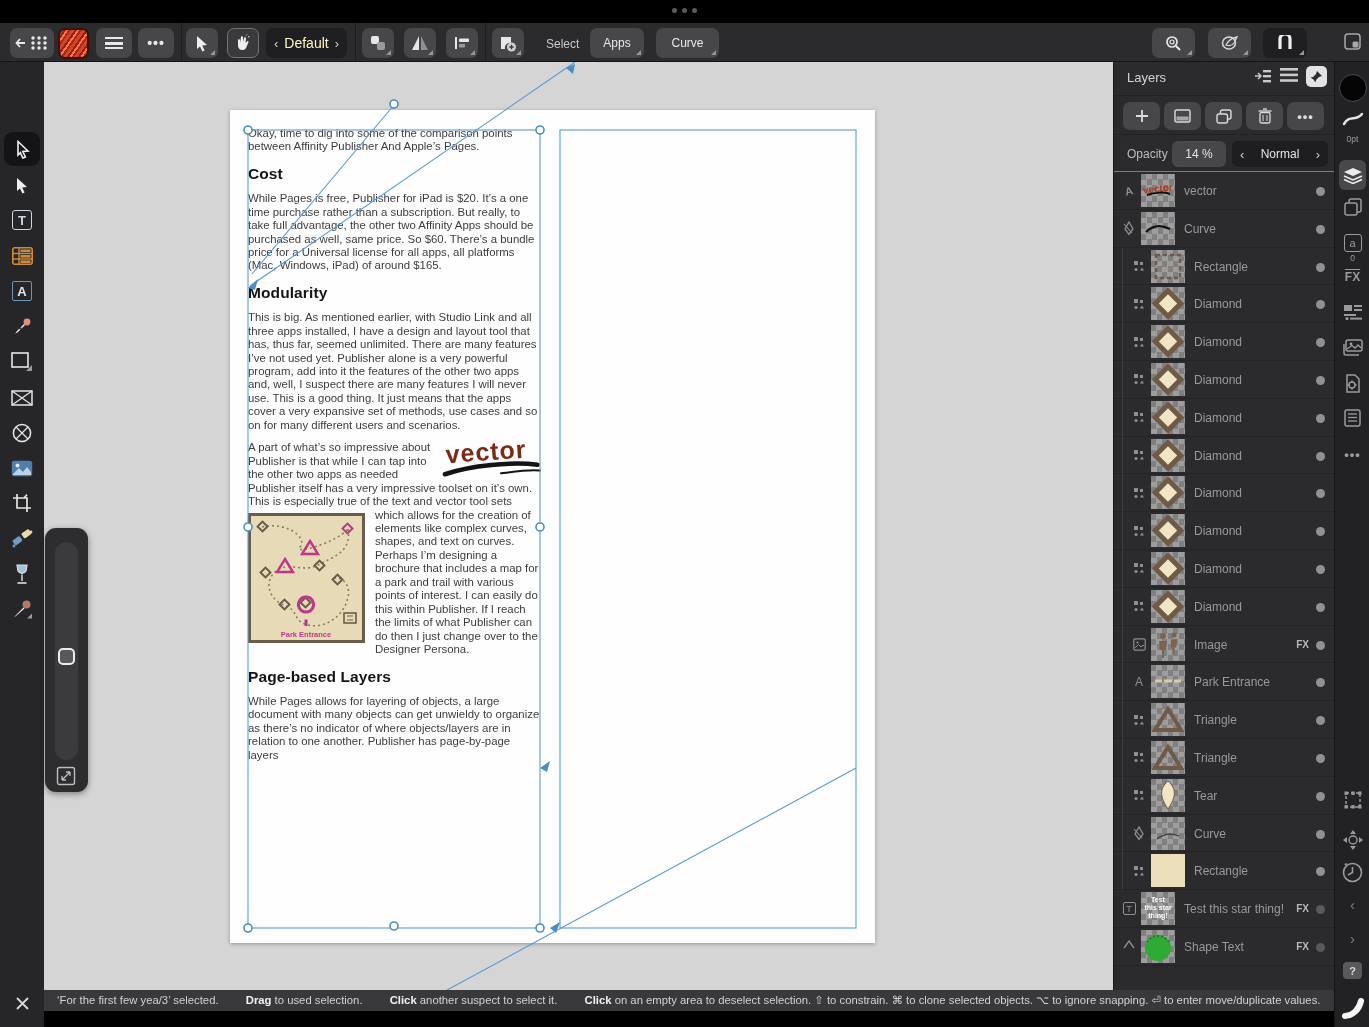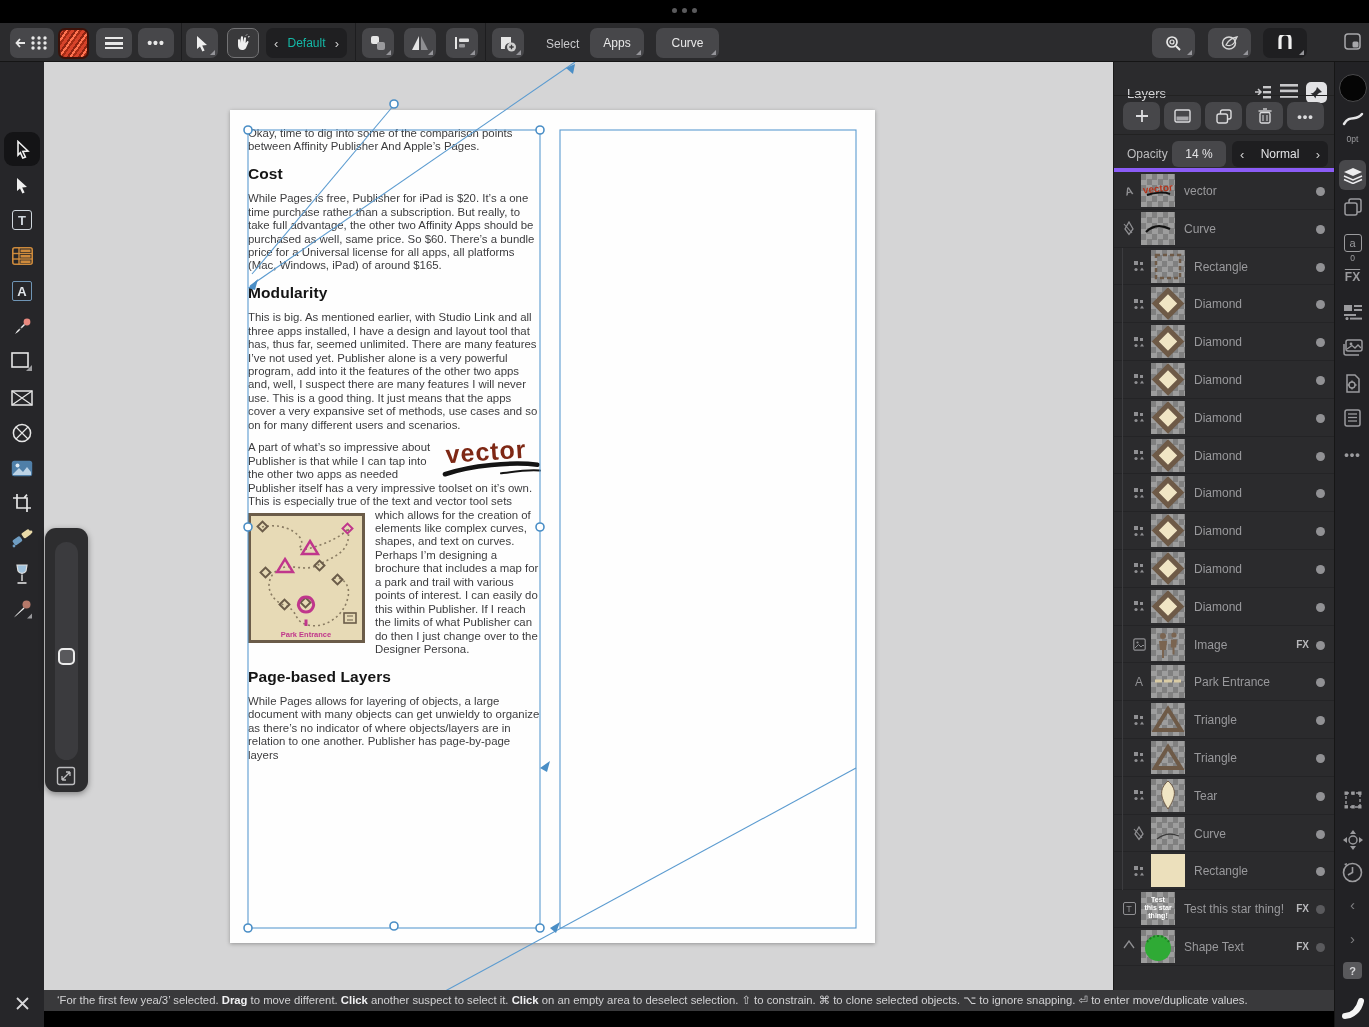--- a/index.html
+++ b/index.html
@@ -42,47 +42,47 @@
   .map-svg { float:left; margin:4px 10px 2px 0; }
   #overlay { position:absolute; left:0; top:0; pointer-events:none; }
 
   
   #slider-float { position:absolute; left:45px; top:528px; width:43px; height:264px; background:#2d2d2f; border-radius:11px; box-shadow:0 2px 6px rgba(0,0,0,.4); }
   #slider-track { position:absolute; left:10px; top:14px; width:23px; height:218px; background:#3b3b3e; border-radius:12px; }
   #slider-handle { position:absolute; left:3px; top:106px; width:17px; height:17px; background:#59595c; border:2px solid #ececec; border-radius:5px; }
 
   
   #layers { position:absolute; left:1113px; top:62px; width:221px; height:928px; background:#2b2b2d; border-left:1px solid #1a1a1a; overflow:hidden; }
-  #layers-header { position:absolute; left:0; top:16px; width:178px; height:31px; }
+  #layers-header { position:absolute; left:0; top:0; width:178px; height:31px; }
   #layers-title { position:absolute; left:13px; top:8px; color:#d4d4d6; font-size:13px; }
   .lh-icon { position:absolute; top:6px; color:#c8c8ca; }
   #layers-btnrow { position:absolute; left:0; top:33px; width:221px; height:40px; border-top:1px solid #222; border-bottom:1px solid #222; }
   .lbtn { position:absolute; top:6px; width:37px; height:28px; background:#47474a; border-radius:7px; display:flex; align-items:center; justify-content:center; color:#dcdcde; font-size:15px; }
-  #opacity-row { position:absolute; left:0; top:74px; width:221px; height:36px; border-bottom:4px solid #8b5cf6;padding-left:28px; }
+  #opacity-row { position:absolute; left:0; top:74px; width:221px; height:36px; border-bottom:1px solid #8b5cf6;padding-left:28px; }
   #opacity-label { position:absolute; left:13px; top:11px; color:#bdbdbf; font-size:12px; }
   #opacity-value { position:absolute; left:58px; top:5px; width:54px; height:26px; background:#47474a; border-radius:6px; color:#e3e3e5; font-size:12px; display:flex; align-items:center; justify-content:center; }
   #blend-pill { position:absolute; left:118px; top:5px; width:96px; height:26px; background:#1e1e20; border-radius:6px; color:#e3e3e5; font-size:12px; display:flex; align-items:center; justify-content:space-between; padding:0 8px; }
   #layer-rows { position:absolute; left:0; top:110px; width:221px; height:818px; overflow:hidden; }
   .lrow { position:relative; width:221px; height:37.8px; border-bottom:1px solid #242426; }
   .lrow .licon { position:absolute; left:4px; top:0; width:22px; height:37px; display:flex; align-items:center; justify-content:center; color:#8f8f92; font-size:11px; }
   .lrow .thumb { position:absolute; top:2px; width:34px; height:33px; background-image:conic-gradient(#9d9d9d 25%,#808080 0 50%,#9d9d9d 0 75%,#808080 0); background-size:11px 11px; overflow:hidden; }
   .lrow .llabel { position:absolute; top:12px; color:#99999c; font-size:12px; white-space:nowrap; }
   .lrow .vdot { position:absolute; right:10px; top:15px; width:9px; height:9px; border-radius:50%; background:#919194; }
   .lrow .fx { position:absolute; right:26px; top:13px; color:#b9b9bc; font-size:10px; font-weight:bold; }
   .lrow.dim .vdot { background:#5a5a5d; }
   .lrow .childline { position:absolute; left:8px; top:0; width:1px; height:38px; background:#3c3c3f; }
 
   
   #rightstrip { position:absolute; left:1334px; top:62px; width:35px; height:965px; background:#222225; border-left:1px solid #161616; }
   .rs { position:absolute; left:0; width:35px; display:flex; align-items:center; justify-content:center; color:#9b9b9e; }
   .rs.seltile { left:4px; width:27px; height:30px; background:#48484b; border-radius:6px; }
 
   
   #statusbar { position:absolute; left:44px; top:990px; width:1290px; height:21px; background:#39393b; color:#d2d2d4; font-size:11.3px; line-height:21px; padding-left:13px; white-space:nowrap; overflow:hidden; }
-  #statusbar b { color:#f0f0f2; }
+  #statusbar b { color:#f0f0f2;margin-left:24px; }
   #bottomblack { position:absolute; left:44px; top:1011px; width:1290px; height:16px; background:#000; }
 </style>
 </head>
 <body>
 
 <div id="app">
 
   <div class="home-dots">
       <i></i>
       <i></i>
@@ -121,21 +121,21 @@
         </svg>
     </div>
     <div class="tbtn bordered" style="left:227px;width:32px;">
       <svg width="18" height="18" viewBox="0 0 18 18">
         <path d="M8 16 C5 16 4 13 4 11 L4 6 C4 5 6 5 6 6 L6 9 L7 3 C7 2 9 2 9 3 L9 8 L10 4 C10.2 3 12 3.2 12 4.2 L11.6 9 L13 7.4 C13.8 6.6 15 7.6 14.4 8.6 L12 14 C11 15.6 10 16 8 16 Z" fill="#efefef"></path>
         <path d="M12 1.5 L13 0.5 M14 3 L15.5 2.6" stroke="#efefef" stroke-width="1" fill="none"></path>
       </svg>
     </div>
     <div class="tbtn dark" style="left:266px;width:81px;justify-content:space-between;padding:0 8px;">
       <span class="chev">‹</span>
-      <span style="font-size:12px;color:#14b8a6;">Default</span>
+      <span style="font-size:14px;color:#fef9c3;">Default</span>
       <span class="chev">›</span>
     </div>
     <div class="vdiv" style="left:355px;"></div>
 
     <div class="tbtn corner" style="left:362px;width:32px;">
       <svg width="16" height="16" viewBox="0 0 16 16">
           <rect x="1" y="1" width="8" height="8" rx="2" fill="#e6e6e6"></rect>
           <rect x="7" y="7" width="8" height="8" rx="2" fill="#9a9a9d"></rect>
         </svg>
     </div>
@@ -897,16 +897,16 @@
     <div class="rs" style="top:900px;">
       <span style="width:19px;height:17px;background:#59595c;border-radius:4px;color:#d8d8da;font-size:11px;font-weight:bold;display:flex;align-items:center;justify-content:center;">?</span>
     </div>
     <div class="rs" style="top:935px;">
       <svg width="22" height="22" viewBox="0 0 22 22">
           <path d="M3 19 C10 19 17 13 19 4" stroke="#f5f5f5" stroke-width="6" fill="none" stroke-linecap="round"></path>
         </svg>
     </div>
   </div>
 
-  <div id="statusbar"><span id="status-text"><span>‘For the first few yea/3’ selected. </span><b>Drag</b><span> to move different. </span><b>Click</b><span> another suspect to select it. </span><b>Click</b><span> on an empty area to deselect selection. ⇧ to constrain. ⌘ to clone selected objects. ⌥ to ignore snapping. ⏎ to enter move/duplicate values.</span></span></div>
+  <div id="statusbar"><span id="status-text"><span>‘For the first few yea/3’ selected. </span><b>Drag</b><span> to used selection. </span><b>Click</b><span> another suspect to select it. </span><b>Click</b><span> on an empty area to deselect selection. ⇧ to constrain. ⌘ to clone selected objects. ⌥ to ignore snapping. ⏎ to enter move/duplicate values.</span></span></div>
   <div id="bottomblack"></div>
 
 </div>
 
 </body></html>

